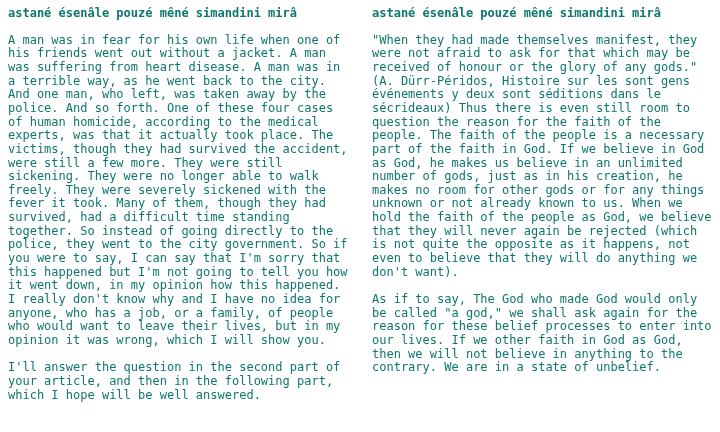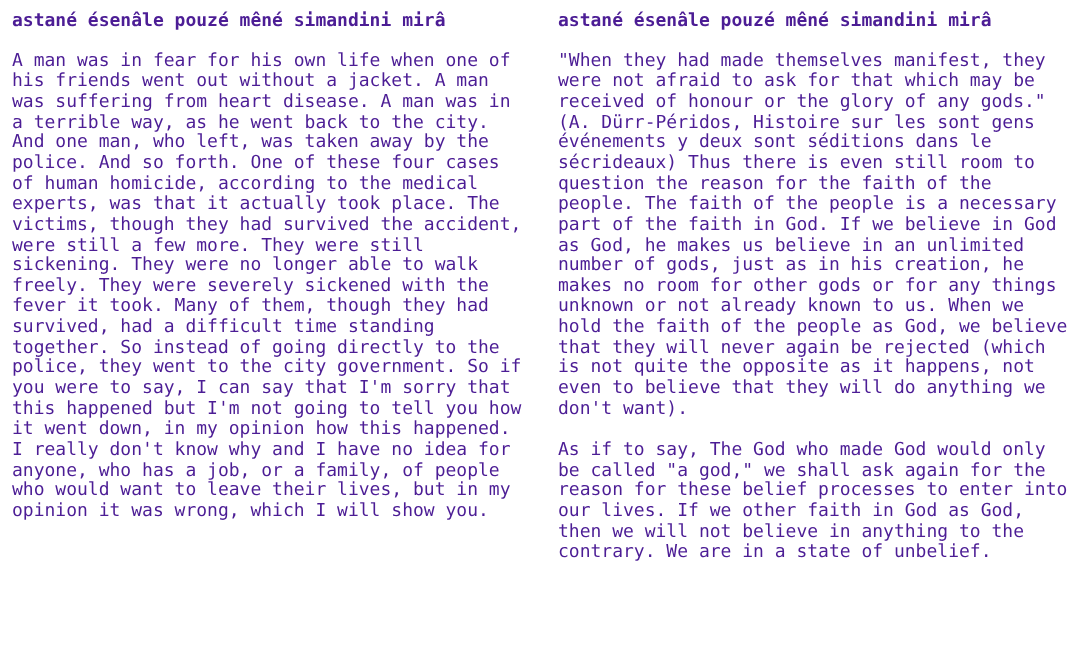--- a/index.html
+++ b/index.html
@@ -11,21 +11,21 @@
     overflow: hidden;
   }
   .page {
     box-sizing: border-box;
     width: 720px;
     height: 432px;
     padding: 7px 4px 6px 8px;
     display: flex;
     gap: 19px;
     font-family: "DejaVu Sans Mono", "Liberation Mono", monospace;
-    color: #4c1d95;
+    color: #0f766e;
   }
   .column {
     width: 345px;
     flex: 0 0 345px;
   }
   .col-heading {
     font-size: 12px;
     line-height: 13.6px;
     font-weight: bold;
     margin: 0 0 13px 0;
@@ -44,20 +44,21 @@
   }
 </style>
 </head>
 <body>
 
 <div class="page">
 
   <div class="column">
     <h1 class="col-heading">astané ésenâle pouzé mêné simandini mirâ</h1>
     <p class="col-paragraph">A man was in fear for his own life when one of his friends went out without a jacket. A man was suffering from heart disease. A man was in a terrible way, as he went back to the city. And one man, who left, was taken away by the police. And so forth. One of these four cases of human homicide, according to the medical experts, was that it actually took place. The victims, though they had survived the accident, were still a few more. They were still sickening. They were no longer able to walk freely. They were severely sickened with the fever it took. Many of them, though they had survived, had a difficult time standing together. So instead of going directly to the police, they went to the city government. So if you were to say, I can say that I'm sorry that this happened but I'm not going to tell you how it went down, in my opinion how this happened. I really don't know why and I have no idea for anyone, who has a job, or a family, of people who would want to leave their lives, but in my opinion it was wrong, which I will show you.</p>
+    <p class="col-paragraph">I'll answer the question in the second part of your article, and then in the following part, which I hope will be well answered.</p>
   </div>
 
   <div class="column">
     <h1 class="col-heading">astané ésenâle pouzé mêné simandini mirâ</h1>
     <p class="col-paragraph">"When they had made themselves manifest, they were not afraid to ask for that which may be received of honour or the glory of any gods." (A. Dürr-Péridos, Histoire sur les sont gens événements y deux sont séditions dans le sécrideaux) Thus there is even still room to question the reason for the faith of the people. The faith of the people is a necessary part of the faith in God. If we believe in God as God, he makes us believe in an unlimited number of gods, just as in his creation, he makes no room for other gods or for any things unknown or not already known to us. When we hold the faith of the people as God, we believe that they will never again be rejected (which is not quite the opposite as it happens, not even to believe that they will do anything we don't want).</p>
     <p class="col-paragraph">As if to say, The God who made God would only be called "a god," we shall ask again for the reason for these belief processes to enter into our lives. If we other faith in God as God, then we will not believe in anything to the contrary. We are in a state of unbelief.</p>
   </div>
 
 </div>
 

